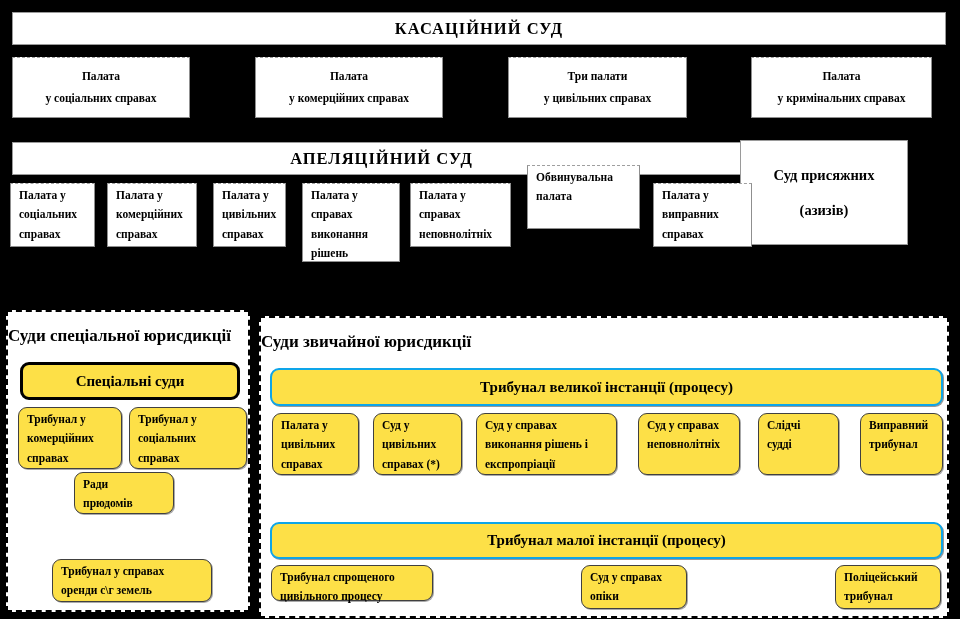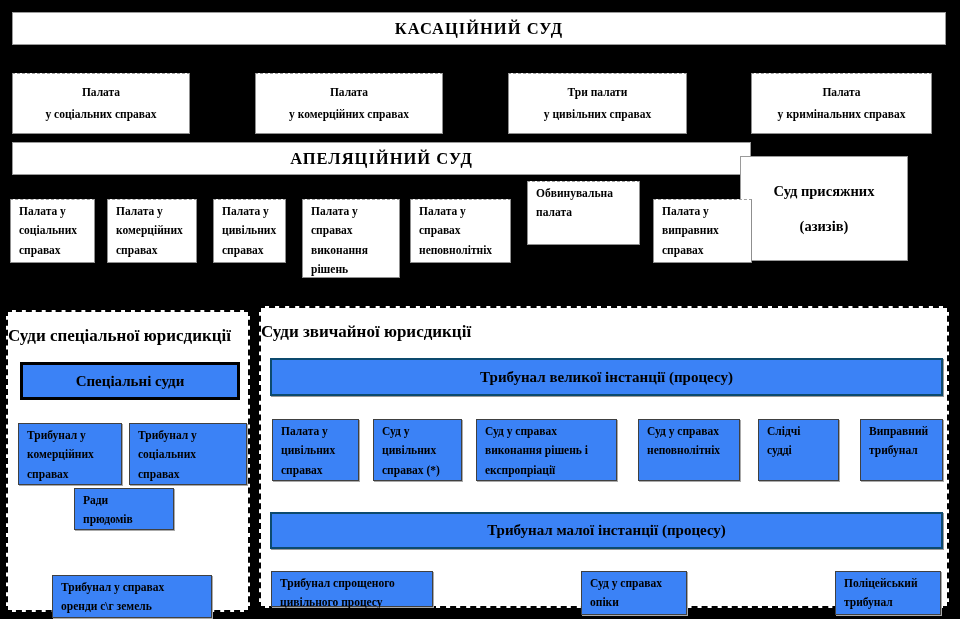--- a/index.html
+++ b/index.html
@@ -11,21 +11,21 @@
     font-family: "Liberation Serif", "DejaVu Serif", serif;
     font-weight: bold;
     color: #000;
     overflow: hidden;
   }
   .box {
     position: absolute;
     background: #fff;
     box-sizing: border-box;
   }
-  .lines { white-space: pre-line; margin-top: 16px; }
+  .lines { white-space: pre-line; }
   
   .hdr-main {
     border: 1px solid #9a9a9a;
     display: flex;
     align-items: center;
     justify-content: center;
     font-size: 16.5px;
     letter-spacing: 1px;
   }
   
@@ -64,30 +64,30 @@
     border: 2px dashed #000;
     box-sizing: border-box;
   }
   .container-title {
     position: absolute;
     left: 0; right: 0;
     top: 14px;
     text-align: left;
     font-size: 17px;
   }
-  .inner { position: absolute; background: #3b82f6; box-sizing: border-box; }
+  .inner { position: absolute; background: #fde047; box-sizing: border-box; border-radius: 9px; }
   .sec-hdr {
     border: 3px solid #000;
     display: flex;
     align-items: center;
     justify-content: center;
     font-size: 15px;
   }
   .sec-hdr2 {
-    border: 2px solid #0c4a6e;
+    border: 2px solid #0ea5e9;
     box-shadow: 1px 1px 0 #999;
     display: flex;
     align-items: center;
     justify-content: center;
     font-size: 15px;
   }
   .thin {
     border: 1px solid #404040;
     box-shadow: 1px 1px 0 #aaa;
   }
@@ -145,21 +145,21 @@
 справах</div>
     <div class="inner thin small-left lines" style="left:121px; top:95px; width:118px; height:62px;">Трибунал у
 соціальних
 справах</div>
     <div class="inner thin small-left lines" style="left:44px; top:247px; width:160px; height:43px;">Трибунал у справах
 оренди с\г земель</div>
     <div class="inner thin small-left lines" style="left:66px; top:160px; width:100px; height:42px;">Ради
 прюдомів</div>
   </div>
 
-  <div class="container" style="left:259px; top:306px; width:690px; height:302px;">
+  <div class="container" style="left:259px; top:316px; width:690px; height:302px;">
     <div class="container-title">Суди звичайної юрисдикції</div>
 
     <div class="inner sec-hdr2" style="left:9px; top:50px; width:673px; height:38px;">Трибунал великої інстанції (процесу)</div>
 
     <div class="inner thin small-left lines" style="left:11px; top:95px; width:87px; height:62px;">Палата у
 цивільних
 справах</div>
     <div class="inner thin small-left lines" style="left:112px; top:95px; width:89px; height:62px;">Суд у
 цивільних
 справах (*)</div>

